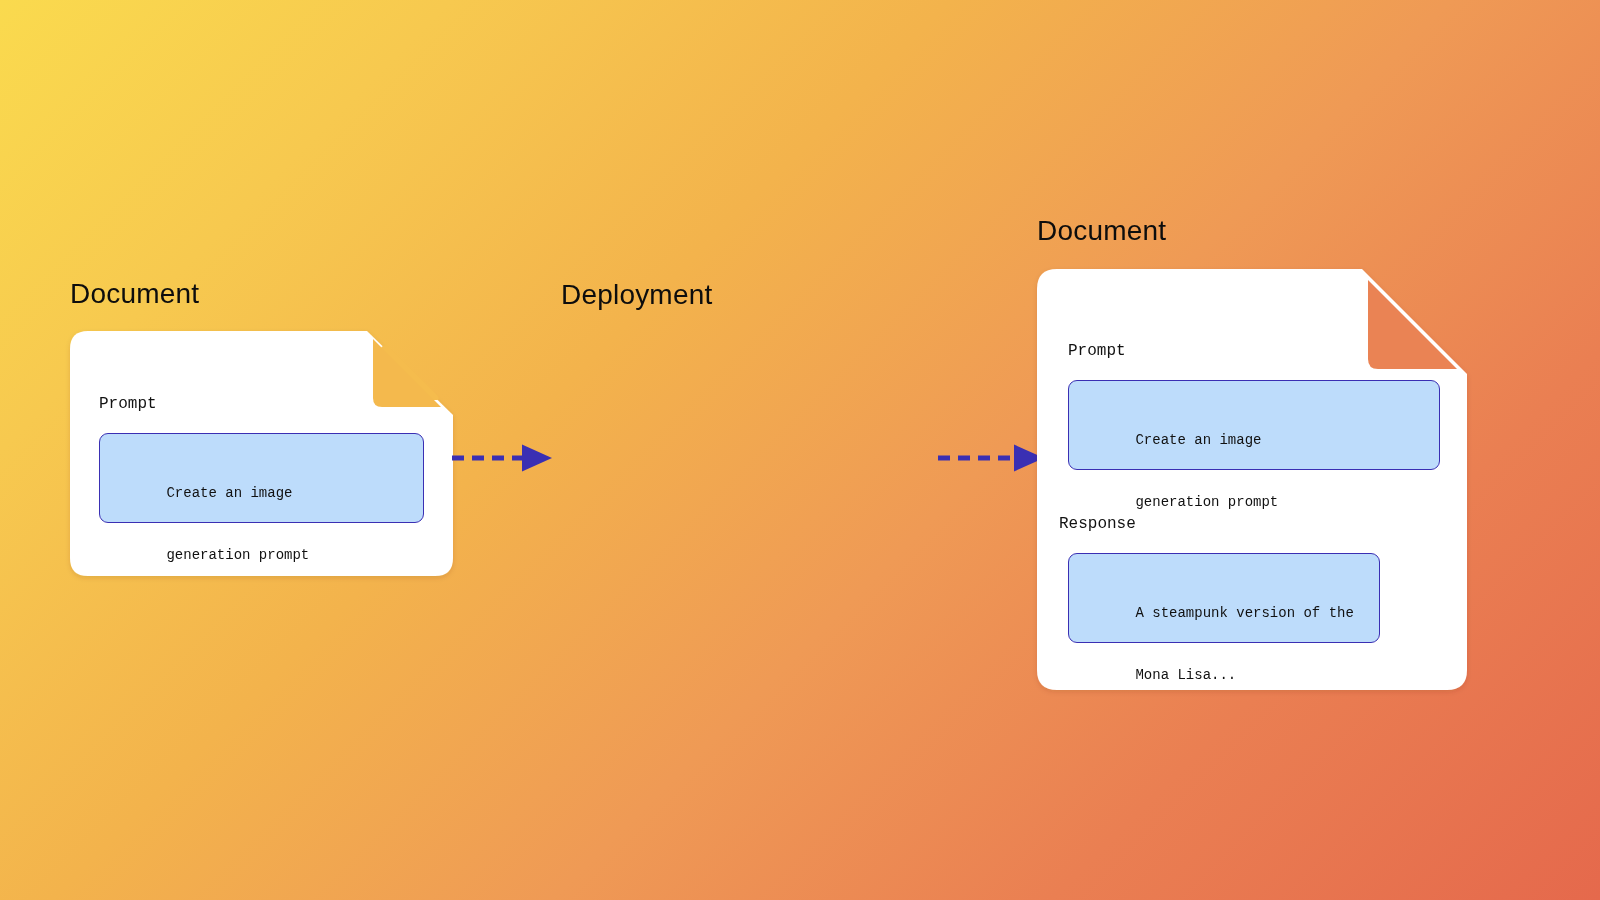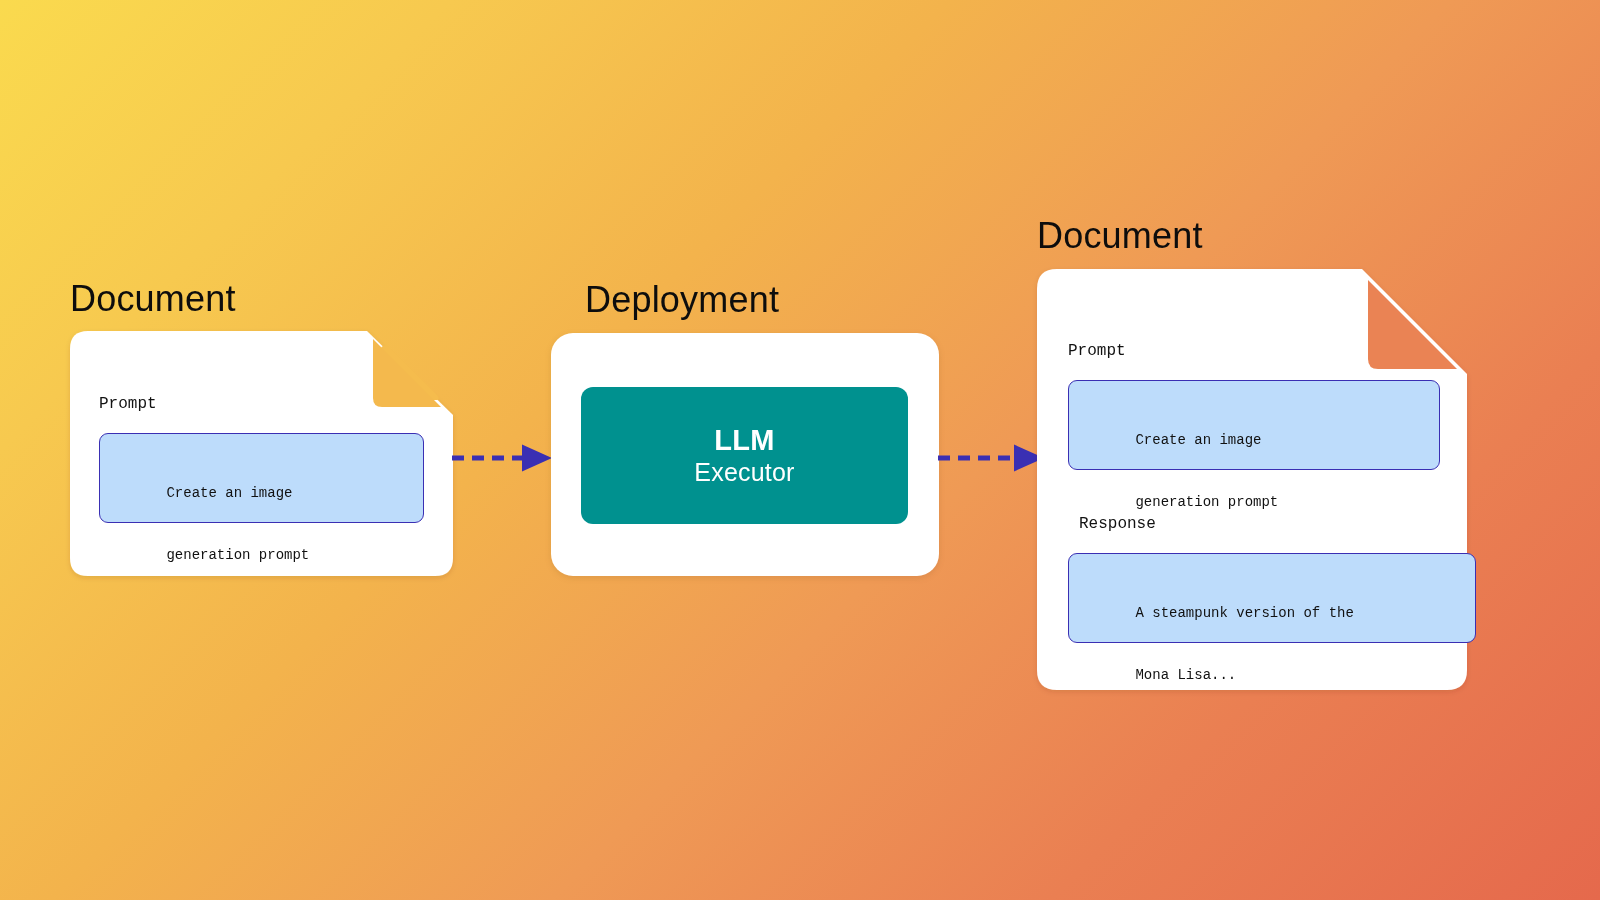--- a/index.html
+++ b/index.html
@@ -26,21 +26,21 @@
     position: absolute;
     inset: 0;
     width: 1600px;
     height: 900px;
   }
 
   
   .group-label {
     position: absolute;
     font-family: "Liberation Sans", sans-serif;
-    font-size: 36px;
+    font-size: 28px;
     font-weight: 400;
     color: #0d0d0d;
     letter-spacing: 0.2px;
     white-space: nowrap;
   }
 
   
   .plain-card {
     position: absolute;
     background: #ffffff;
@@ -156,28 +156,22 @@
 
   <svg class="connector" style="left:452px; top:440px;" width="100" height="36" viewBox="0 0 100 36">
     <defs>
       <marker id="arrowhead1" markerWidth="6" markerHeight="6" refX="3.2" refY="3" orient="auto">
         <path d="M 0 0.3 L 6 3 L 0 5.7 Z" fill="#3a2fb3"></path>
       </marker>
     </defs>
     <line x1="0" y1="18" x2="86" y2="18" stroke="#3a2fb3" stroke-width="5" stroke-dasharray="12 8" marker-end="url(#arrowhead1)"></line>
   </svg>
 
-  <div class="group-label" style="left:561px; top:279px;margin-left:24px;">Deployment</div>
-
-  <div class="plain-card" style="left:551px; top:333px; width:388px; height:243px;">
-    <div class="node-teal" style="left:30px; top:54px; width:327px; height:137px;">
-      <div class="node-title">LLM</div>
-      <div class="node-sub">Executor</div>
-    </div>
-  </div>
+  <div class="group-label" style="left:561px; top:279px;">Deployment</div>
+
 
   <svg class="connector" style="left:938px; top:440px;" width="110" height="36" viewBox="0 0 110 36">
     <defs>
       <marker id="arrowhead2" markerWidth="6" markerHeight="6" refX="3.2" refY="3" orient="auto">
         <path d="M 0 0.3 L 6 3 L 0 5.7 Z" fill="#3a2fb3"></path>
       </marker>
     </defs>
     <line x1="0" y1="18" x2="92" y2="18" stroke="#3a2fb3" stroke-width="5" stroke-dasharray="12 8" marker-end="url(#arrowhead2)"></line>
   </svg>
 
@@ -209,20 +203,20 @@
         L 420 100
         Z"></path>
     </svg>
 
     <div class="field-label" style="left:31px; top:73px;">Prompt</div>
     <div class="chip" style="left:31px; top:111px; width:372px; height:90px;">
       <span>Create an image</span><br>
       <span>generation prompt</span>
     </div>
 
-    <div class="field-label" style="left:42px; top:246px;">Response</div>
-    <div class="chip" style="left:31px; top:284px; width:408px; height:90px;">
+    <div class="field-label" style="left:22px; top:246px;">Response</div>
+    <div class="chip" style="left:31px; top:284px; width:312px; height:90px;">
       <span>A steampunk version of the</span><br>
       <span>Mona Lisa...</span>
     </div>
   </div>
 
 </div>
 
 </body></html>

